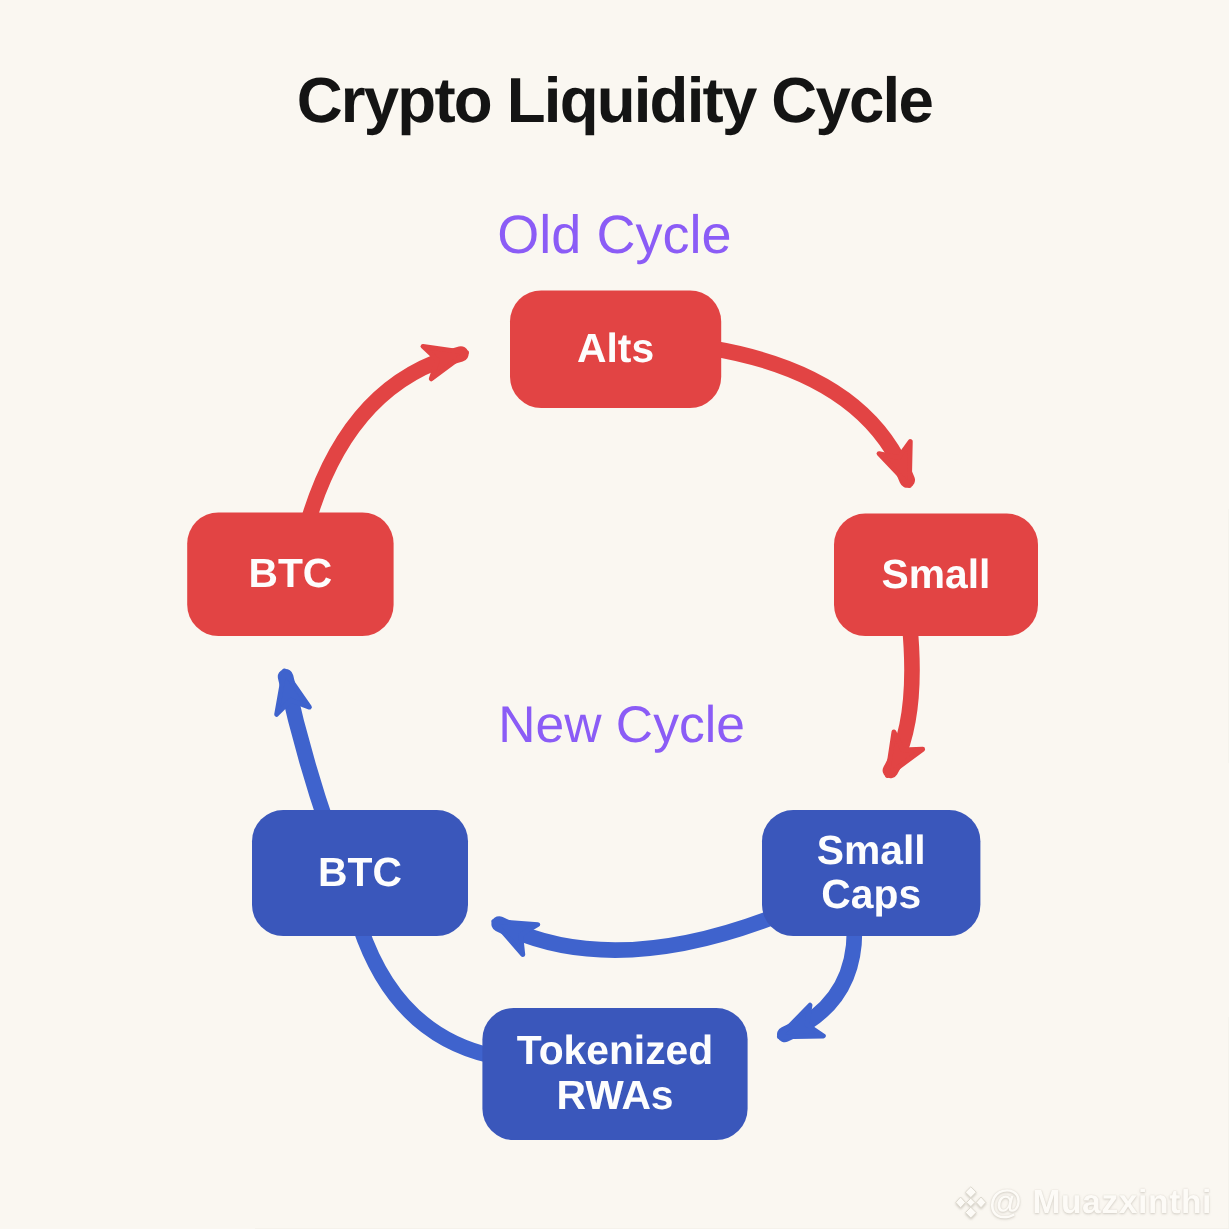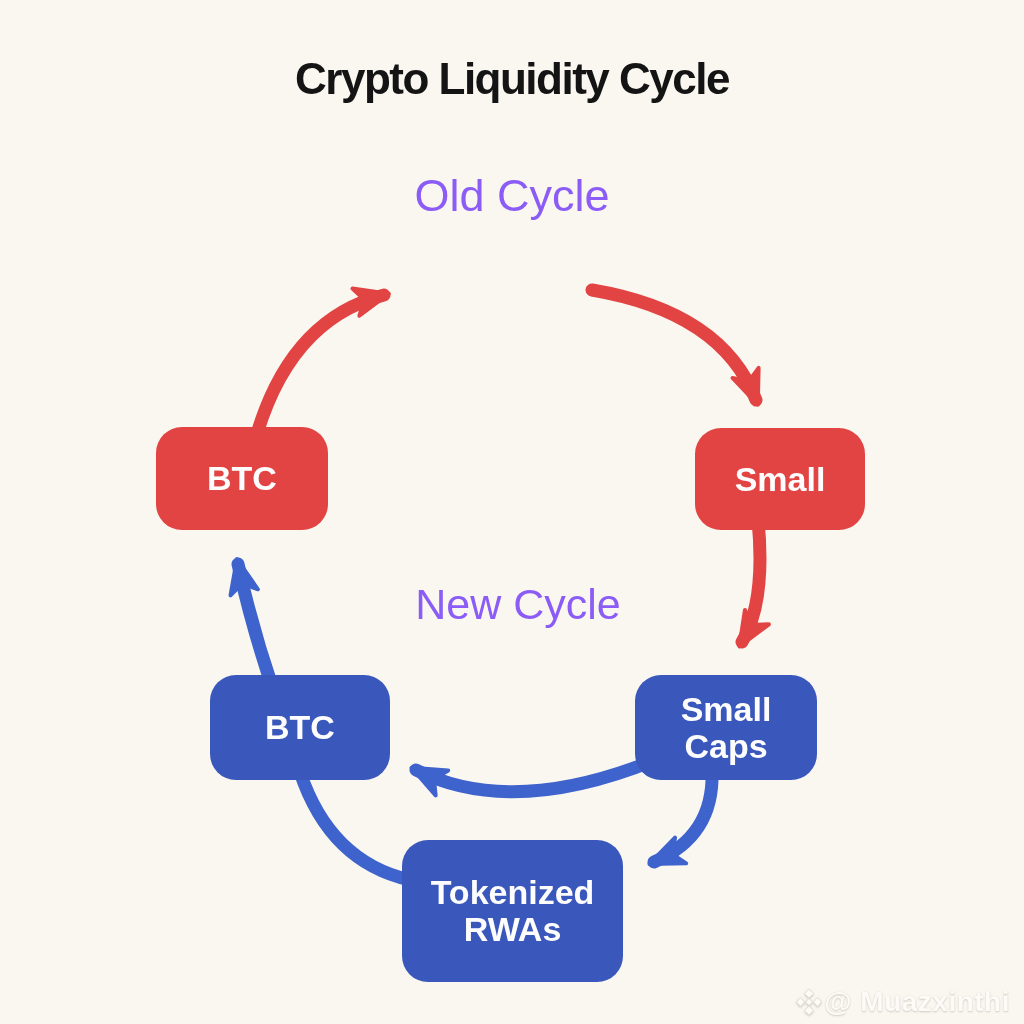--- a/index.html
+++ b/index.html
@@ -10,21 +10,21 @@
   .canvas{
     position:relative;
     width:1024px;height:1024px;
     margin:0 auto;
     background:#faf7f1;
     overflow:hidden;
   }
   .title{
     position:absolute;top:54px;left:0;width:100%;
     text-align:center;
-    font-size:44px;font-weight:bold;letter-spacing:-1.5px;
+    font-size:53px;font-weight:bold;letter-spacing:-1.5px;
     color:#141414;
     margin:0;
   }
   .cycle-label{
     position:absolute;left:0;width:100%;
     text-align:center;
     font-weight:normal;color:#8b5cf6;
   }
   .cycle-label.old{top:170px;font-size:45px;}
   .cycle-label.new{top:580px;font-size:43px;left:6px;}
@@ -41,21 +41,21 @@
     box-sizing:border-box;
     padding:4px 10px;
   }
   .node.red{background:#e24444;}
   .node.blue{background:#3a57bb;}
   .node-alts      {left:425px;top:242px;width:176px;height:98px;}
   .node-fiat      {left:695px;top:428px;width:170px;height:102px;}
   .node-btc-old   {left:156px;top:427px;width:172px;height:103px;}
   .node-small-caps{left:635px;top:675px;width:182px;height:105px;padding:12px 18px;}
   .node-btc-new   {left:210px;top:675px;width:180px;height:105px;}
-  .node-rwas      {left:402px;top:840px;width:221px;height:142px;}
+  .node-rwas      {left:402px;top:840px;width:221px;height:110px;}
   .watermark{
     position:absolute;right:14px;bottom:6px;z-index:3;
     display:flex;align-items:center;gap:0;
     color:#fdfbf7;
     font-size:28px;font-weight:600;letter-spacing:0.5px;
     text-shadow:0 0 1px #d8d3c9, 0 1px 2px rgba(160,154,142,0.45);
   }
   .watermark .wm-icon{display:block;filter:drop-shadow(0 1px 1px rgba(160,154,142,0.5));}
 </style>
 </head>
@@ -81,20 +81,21 @@
     <path d="M 253 448 Q 286 320 384 295" fill="none" stroke="#e24444" stroke-width="13" stroke-linecap="round" marker-end="url(#head-red)"></path>
     <path d="M 592 290 Q 722 312 756 400" fill="none" stroke="#e24444" stroke-width="13" stroke-linecap="round" marker-end="url(#head-red)"></path>
     <path d="M 758 520 Q 766 602 742 642" fill="none" stroke="#e24444" stroke-width="13" stroke-linecap="round" marker-end="url(#head-red)"></path>
 
     <path d="M 274 692 Q 252 628 238 564" fill="none" stroke="#3f63cd" stroke-width="13" stroke-linecap="round" marker-end="url(#head-blue)"></path>
     <path d="M 655 760 Q 512 818 416 770" fill="none" stroke="#3f63cd" stroke-width="13" stroke-linecap="round" marker-end="url(#head-blue)"></path>
     <path d="M 712 772 Q 714 836 654 862" fill="none" stroke="#3f63cd" stroke-width="13" stroke-linecap="round" marker-end="url(#head-blue)"></path>
     <path d="M 300 772 Q 330 862 410 880" fill="none" stroke="#3f63cd" stroke-width="13" stroke-linecap="round"></path>
   </svg>
 
+  <div class="node red node-alts">Alts</div>
   <div class="node red node-fiat">Small</div>
   <div class="node red node-btc-old">BTC</div>
 
   <div class="node blue node-small-caps">Small Caps</div>
   <div class="node blue node-btc-new">BTC</div>
   <div class="node blue node-rwas">Tokenized RWAs</div>
 
   <div class="watermark">
     <svg class="wm-icon" width="30" height="30" viewBox="0 0 30 30" xmlns="http://www.w3.org/2000/svg">
       <g fill="#fdfbf7" stroke="#ddd8ce" stroke-width="0.8">

